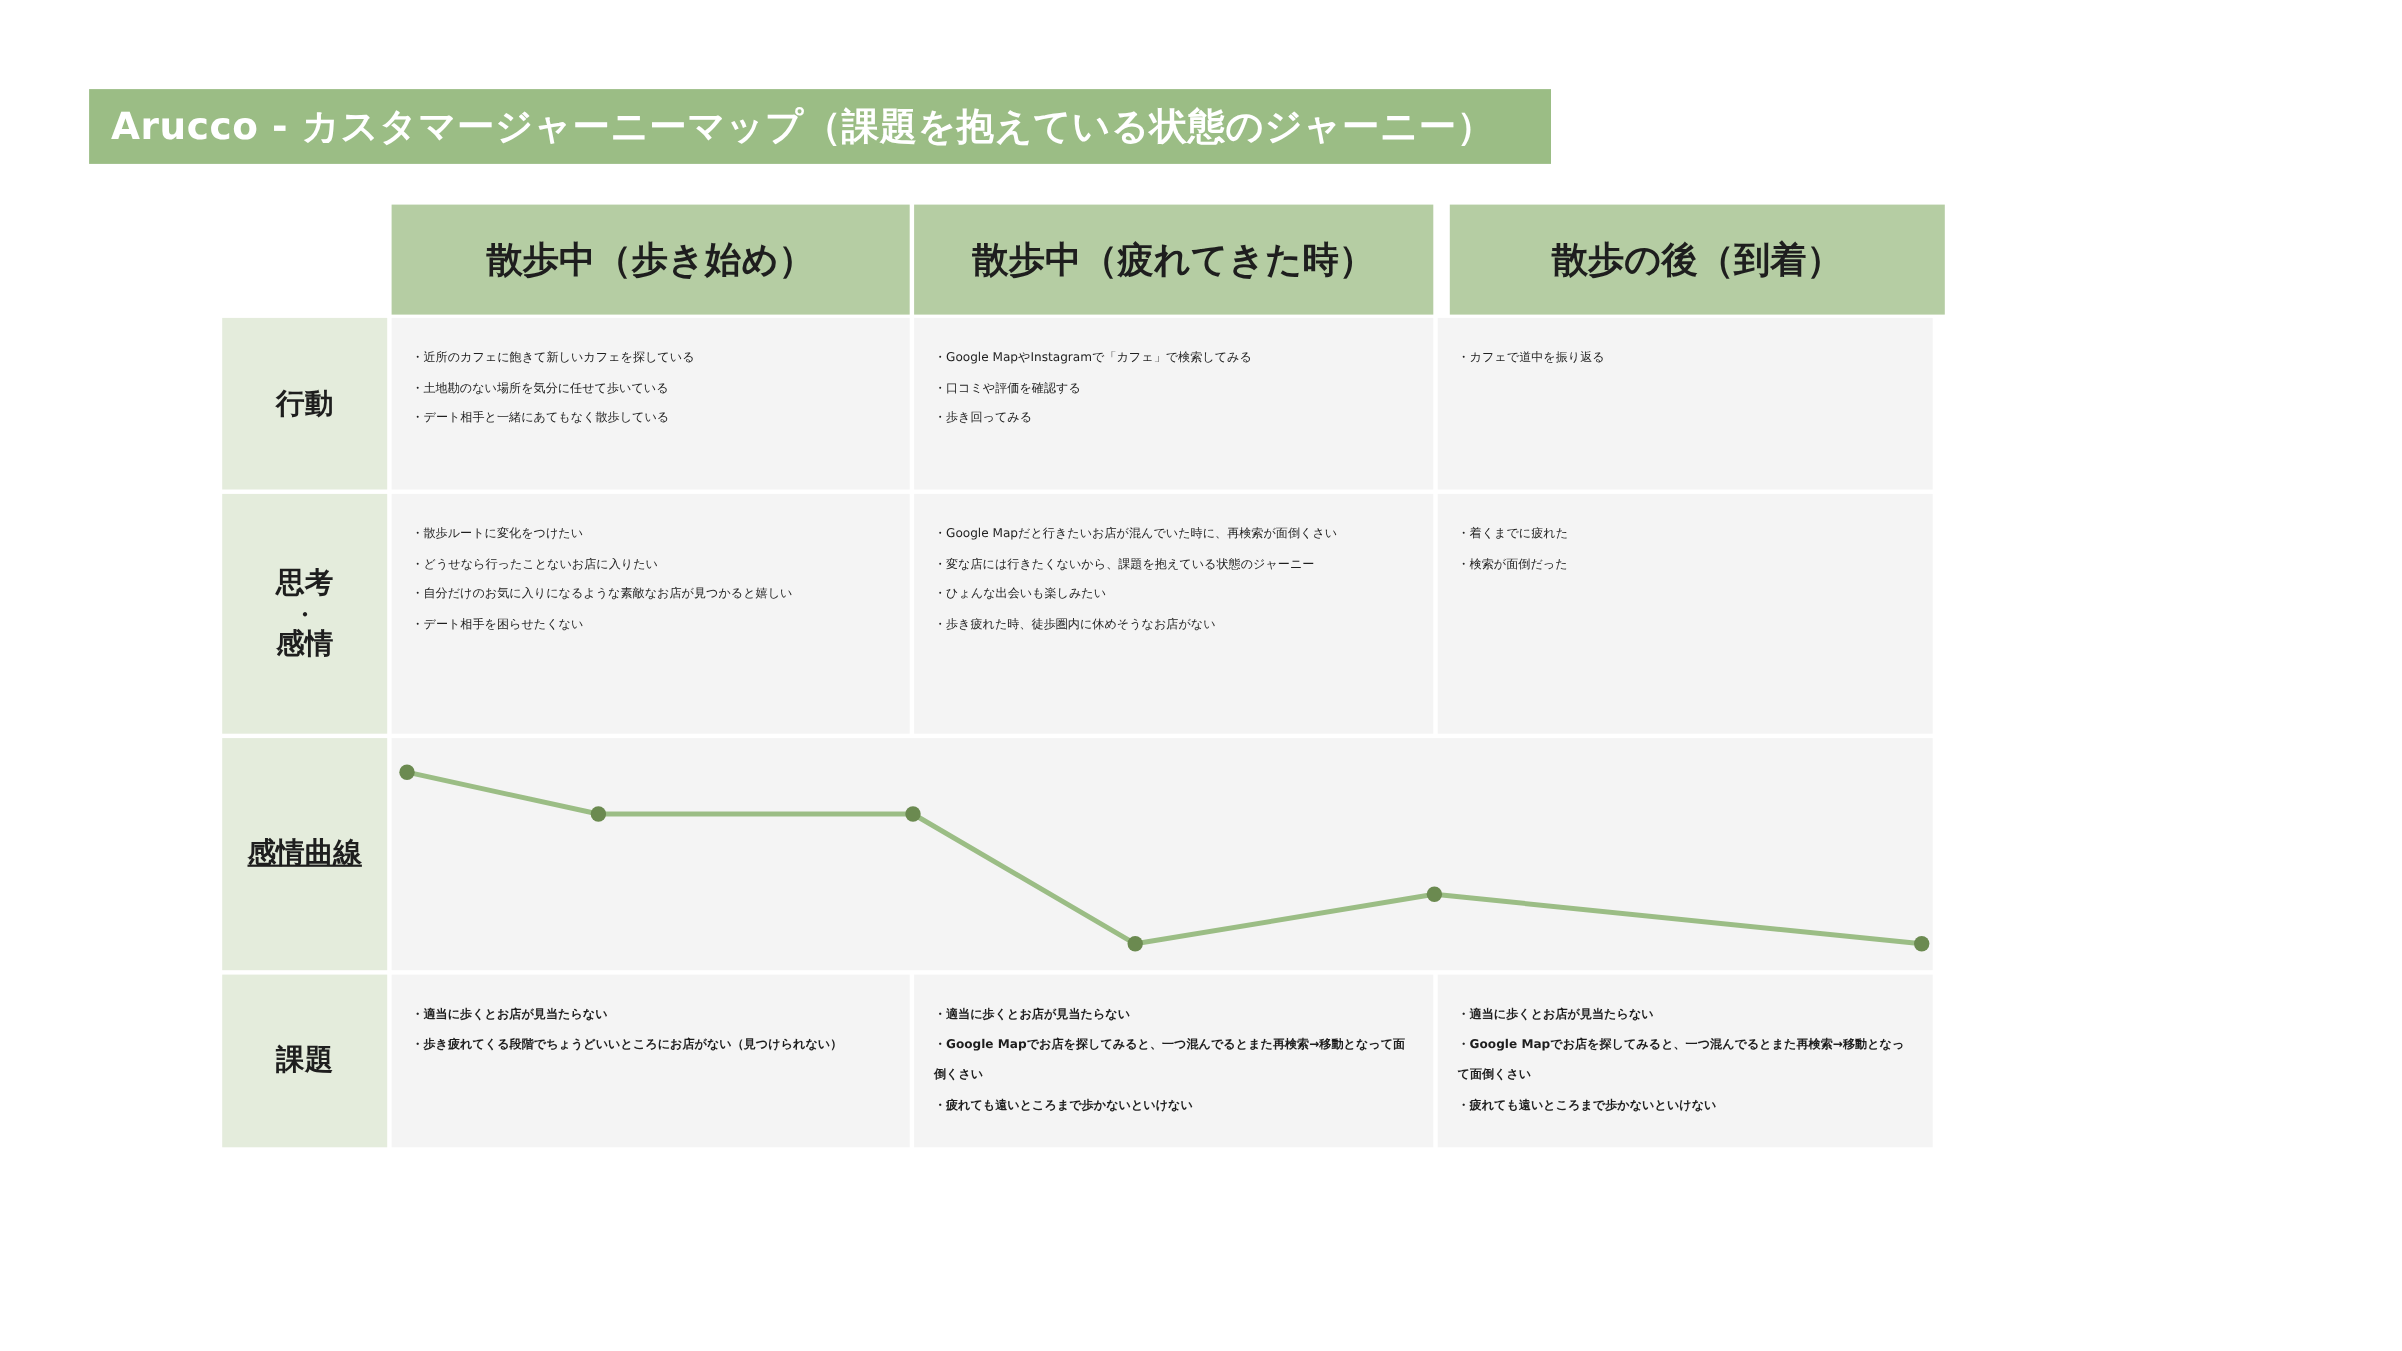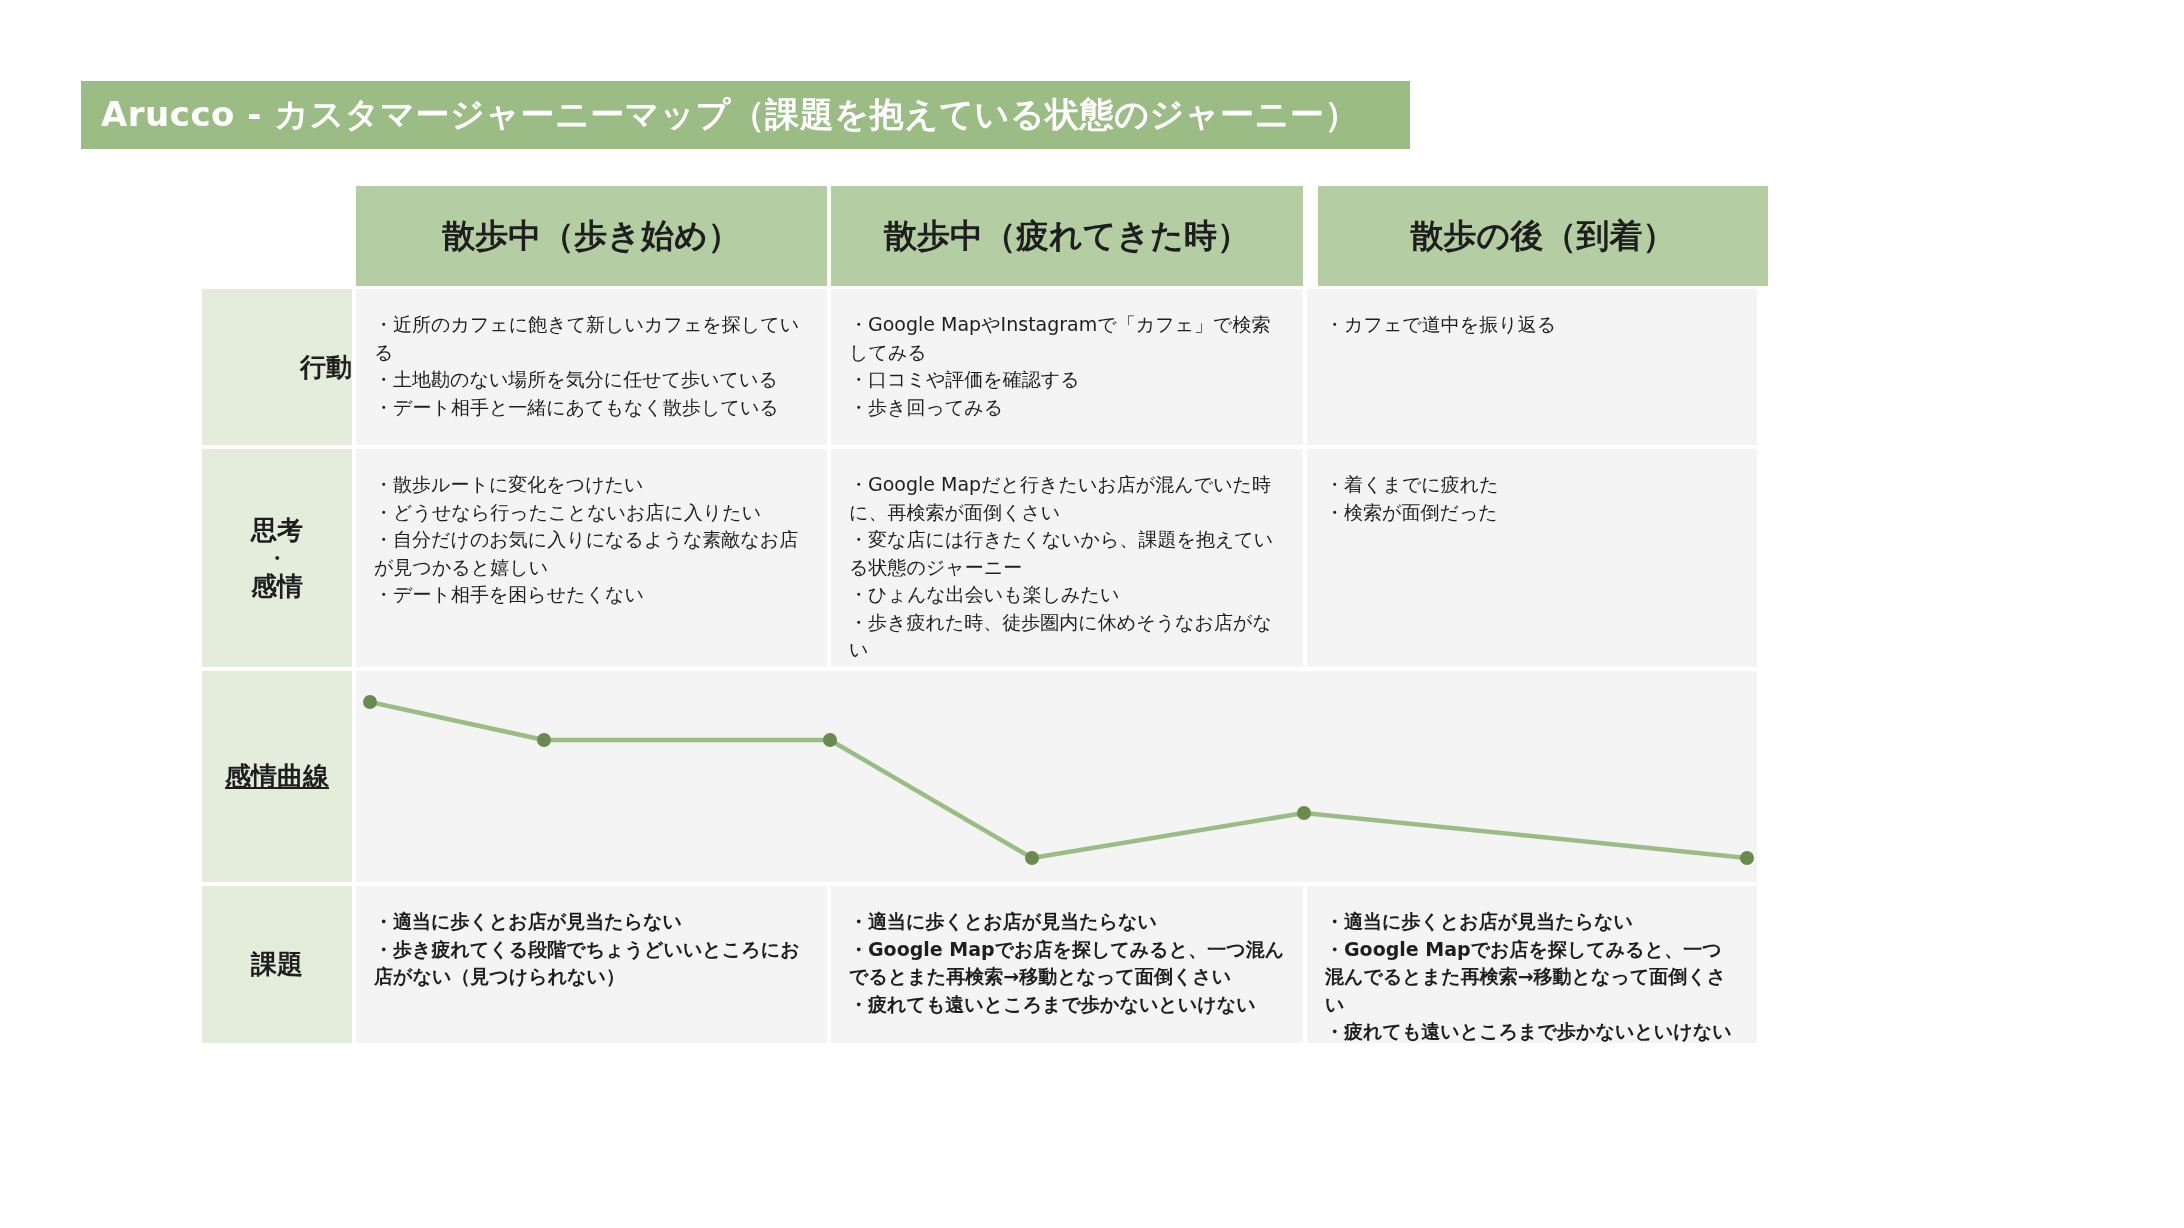--- a/index.html
+++ b/index.html
@@ -9,38 +9,38 @@
                background:#9bbd85; display:flex; align-items:center; }
   .title-bar span { color:#ffffff; font-weight:bold; font-size:34px; padding-left:20px; letter-spacing:0.5px; white-space:nowrap; }
   .hdr { position:absolute; top:186px; height:100px; background:#b5cda3;
          display:flex; align-items:center; justify-content:center;
          font-weight:bold; font-size:33px; color:#1e1e1e; }
   .lbl { position:absolute; left:202px; width:150px; background:#e4ecdc;
          display:flex; flex-direction:column; align-items:center; justify-content:center;
          font-weight:bold; font-size:26px; color:#1e1e1e; text-align:center; line-height:1.25; }
   .lbl .dot { font-size:20px; line-height:1.2; }
   .cell { position:absolute; background:#f4f4f4; box-sizing:border-box;
-          padding:22px 18px 10px 18px; font-size:19px; line-height:27.5px; color:#1e1e1e; }
+          padding:22px 18px 10px 18px; font-size:11px; line-height:27.5px; color:#1e1e1e; }
   .cell.bold { font-weight:bold; }
   .cell .line { display:block; }
   .curve-cell { position:absolute; left:356px; top:671px; width:1401px; height:211px; background:#f4f4f4; }
   svg.curve { position:absolute; left:0; top:0; width:2184px; height:1228px; pointer-events:none; }
 </style>
 </head>
 <body>
 
 <div class="title-bar">
   <span>Arucco - カスタマージャーニーマップ（課題を抱えている状態のジャーニー）</span>
 </div>
 
 <div class="hdr" style="left:356px;width:471px;">散歩中（歩き始め）</div>
 <div class="hdr" style="left:831px;width:472px;">散歩中（疲れてきた時）</div>
 <div class="hdr" style="left:1318px;width:450px;">散歩の後（到着）</div>
 
-<div class="lbl" style="top:289px;height:156px;align-items:flex-end;">
+<div class="lbl" style="top:289px;height:156px;">
   <span>行動</span>
 </div>
 <div class="lbl" style="top:449px;height:218px;">
   <span>思考</span>
   <span class="dot">・</span>
   <span>感情</span>
 </div>
 <div class="lbl" style="top:671px;height:211px;text-decoration:underline;">
   <span>感情曲線</span>
 </div>

